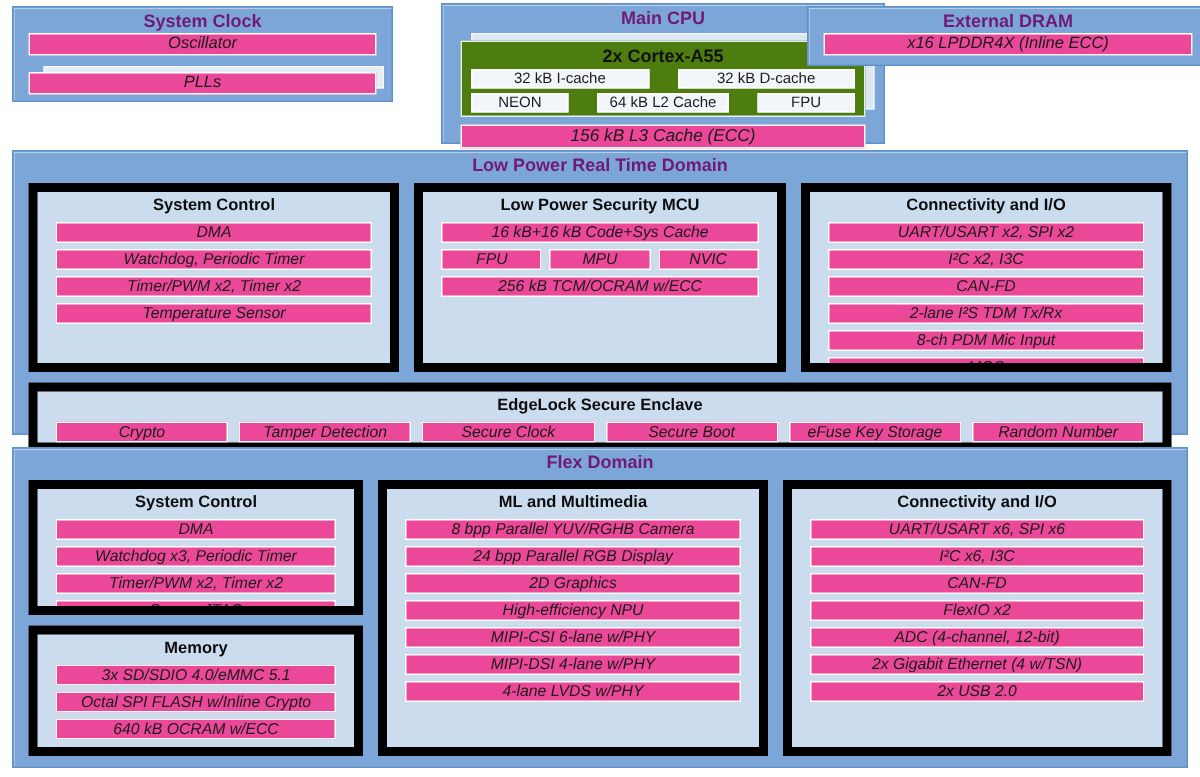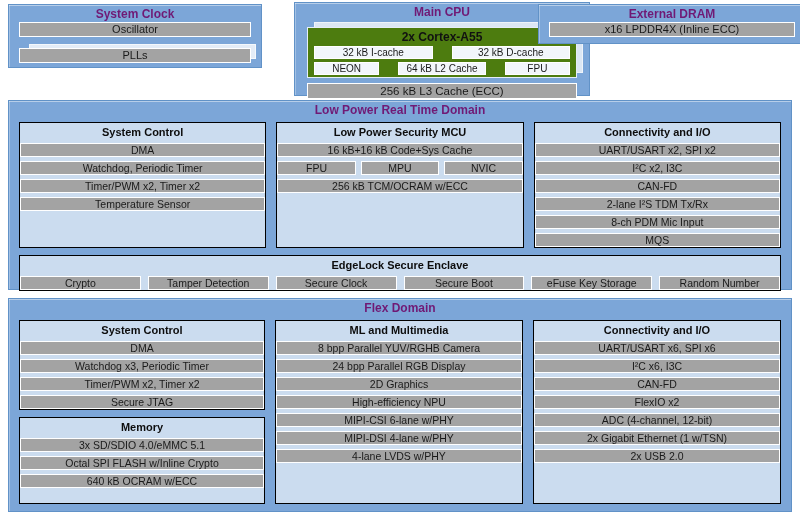--- a/index.html
+++ b/index.html
@@ -5,22 +5,22 @@
   html,body{margin:0;padding:0;background:#ffffff;}
   .page{position:relative;width:800px;height:518px;background:#ffffff;
         font-family:"Liberation Sans",sans-serif;overflow:hidden;}
 
   .outer{position:absolute;background:#7CA6D8;border:1px solid #6192C7;box-sizing:border-box;
          box-shadow:inset 0 1px 0 rgba(255,255,255,.45), inset 1px 0 0 rgba(255,255,255,.30);}
   .outer-title{color:#701a75;font-weight:bold;font-size:12px;line-height:15px;text-align:center;padding-top:2px;}
 
   .pad{padding:0 10px;}
 
-  .t-row{background:#a3a3a3;border:1px solid #ffffff;height:12px;line-height:12px;font-size:10.5px;
-         color:#1a1a1a;text-align:center;margin-bottom:4px;overflow:hidden;white-space:nowrap;}
+  .t-row{background:#ec4899;border:1px solid #ffffff;height:12px;line-height:12px;font-size:10.5px;
+         color:#1a1a1a;text-align:center;margin-bottom:4px;overflow:hidden;white-space:nowrap;font-style:italic;}
   .t-row.big{height:13px;line-height:13px;font-size:11px;}
 
   
   .stack{position:relative;margin-top:11px;}
   .stack::before{content:"";position:absolute;top:-4px;left:10px;right:-5px;bottom:4px;
                  background:#E3ECF7;border:1px solid #F4F8FC;}
   .stack .t-row{position:relative;margin-bottom:0;}
 
   
   #system-clock{left:8px;top:4px;width:254px;height:64px;}
@@ -35,21 +35,21 @@
   .cell-row{display:flex;gap:19px;margin-bottom:3px;}
   .cell{flex:1;background:#F2F6FB;border:1px solid #ffffff;height:11px;line-height:11px;font-size:10px;
         text-align:center;color:#1a1a1a;overflow:hidden;white-space:nowrap;}
   .cell.wide{flex:1.35;}
   .l3{margin:5px 12px 0;height:14px;line-height:14px;font-size:11.5px;}
 
   
   #low-power{left:8px;top:100px;width:784px;height:190px;}
   #flex{left:8px;top:298px;width:784px;height:214px;}
 
-  .panel{background:#CBDCEF;border:1px solid #000000;box-sizing:border-box;padding:2px 0 0;overflow:hidden;}
+  .panel{background:#CBDCEF;border:6px solid #000000;box-sizing:border-box;padding:2px 12px 0;overflow:hidden;}
   .panel-title{font-weight:bold;font-size:11px;line-height:14px;text-align:center;color:#0d0d0d;margin-bottom:4px;}
 
   .cols{display:flex;gap:10px;padding:0 10px;margin-top:4px;}
   #low-power .cols{height:126px;}
   #flex .cols{height:184px;}
   .cols > .panel{flex:1;height:100%;}
   .col-split{flex:1;display:flex;flex-direction:column;gap:7px;height:100%;}
   .col-split .panel.sc{height:90px;}
   .col-split .panel.mem{flex:1;}
 
@@ -84,21 +84,21 @@
           <div class="cell">32 kB I-cache</div>
           <div class="cell">32 kB D-cache</div>
         </div>
         <div class="cell-row" style="margin-bottom:1px;">
           <div class="cell">NEON</div>
           <div class="cell wide">64 kB L2 Cache</div>
           <div class="cell">FPU</div>
         </div>
       </div>
     </div>
-    <div class="t-row l3">256 kB L3 Cache (ECC)</div>
+    <div class="t-row l3">156 kB L3 Cache (ECC)</div>
   </div>
 
   <div class="outer" id="external-dram">
     <div class="outer-title">External DRAM</div>
     <div class="pad">
       <div class="t-row big">x16 LPDDR4X (Inline ECC)</div>
     </div>
   </div>
 
   <div class="outer" id="low-power">
@@ -179,19 +179,19 @@
         <div class="t-row">4-lane LVDS w/PHY</div>
       </div>
 
       <div class="panel">
         <div class="panel-title">Connectivity and I/O</div>
         <div class="t-row">UART/USART x6, SPI x6</div>
         <div class="t-row">I²C x6, I3C</div>
         <div class="t-row">CAN-FD</div>
         <div class="t-row">FlexIO x2</div>
         <div class="t-row">ADC (4-channel, 12-bit)</div>
-        <div class="t-row">2x Gigabit Ethernet (1 w/TSN)</div>
+        <div class="t-row">2x Gigabit Ethernet (4 w/TSN)</div>
         <div class="t-row">2x USB 2.0</div>
       </div>
     </div>
   </div>
 
 </div>
 
 </body></html>

